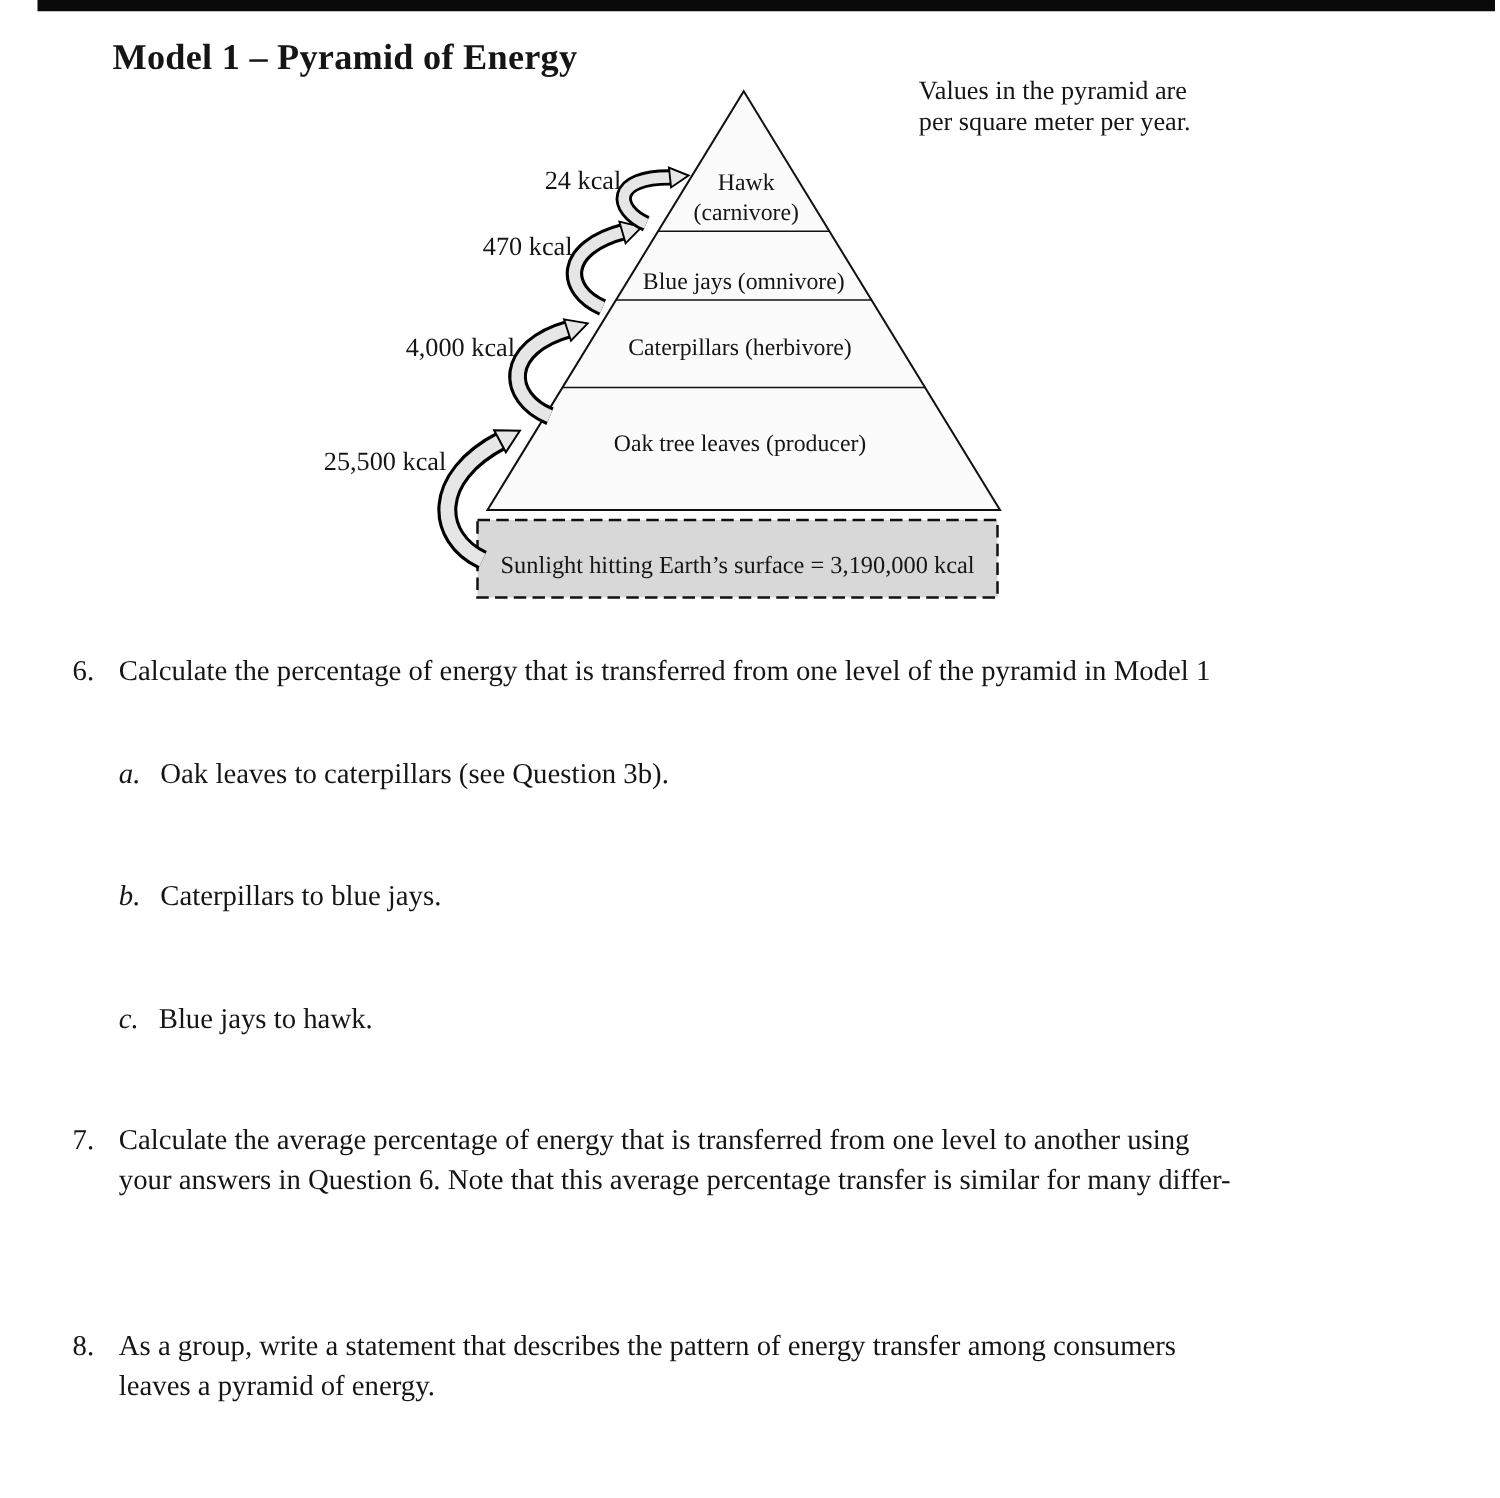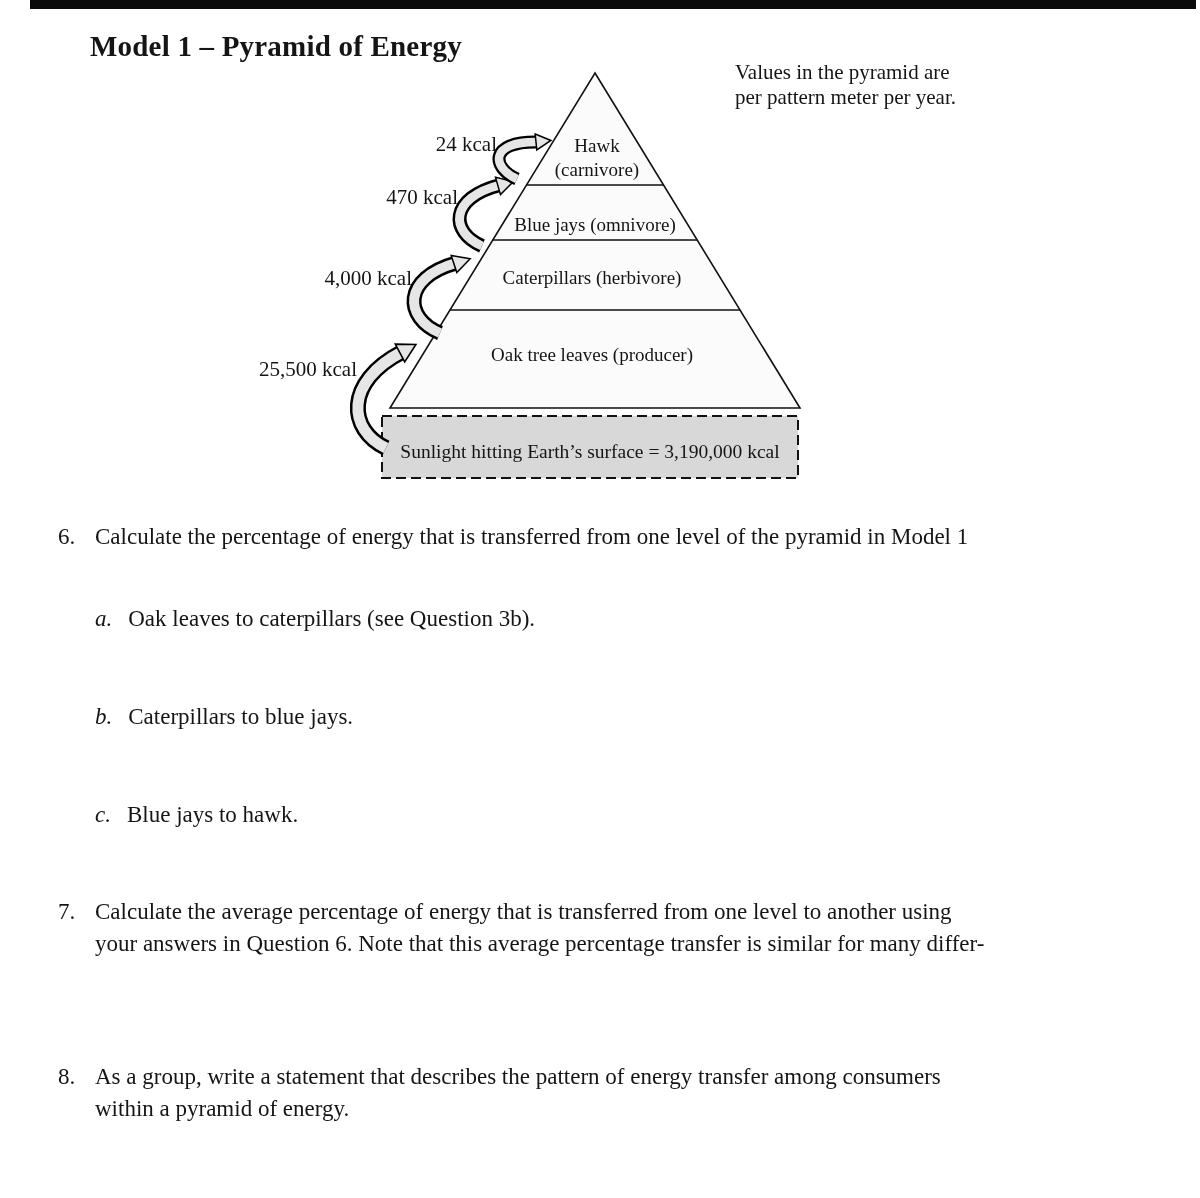--- a/index.html
+++ b/index.html
@@ -72,21 +72,21 @@
 <body>
 
 <div class="page">
 
   <div class="top-bar"></div>
 
   <div class="title">Model 1 – Pyramid of Energy</div>
 
   <div class="note">
     <div>Values in the pyramid are</div>
-    <div>per pattern meter per year.</div>
+    <div>per square meter per year.</div>
   </div>
 
   <svg class="diagram-svg" viewBox="0 0 1200 500">
 
     <g>
       <rect x="382" y="416" width="416" height="62" fill="#d8d8d8" stroke="#111111" stroke-width="2" stroke-dasharray="10 5"></rect>
       <text class="sun-label" x="590" y="458" text-anchor="middle">Sunlight hitting Earth’s surface = 3,190,000 kcal</text>
     </g>
 
     <g>
@@ -156,17 +156,17 @@
     <div class="qtext">
       <div>Calculate the average percentage of energy that is transferred from one level to another using</div>
       <div>your answers in Question 6. Note that this average percentage transfer is similar for many differ-</div>
     </div>
   </div>
 
   <div class="question" style="top:1061px">
     <div class="qnum">8.</div>
     <div class="qtext">
       <div>As a group, write a statement that describes the pattern of energy transfer among consumers</div>
-      <div>within a pyramid of energy.</div>
+      <div>leaves a pyramid of energy.</div>
     </div>
   </div>
 
 </div>
 
 </body></html>

